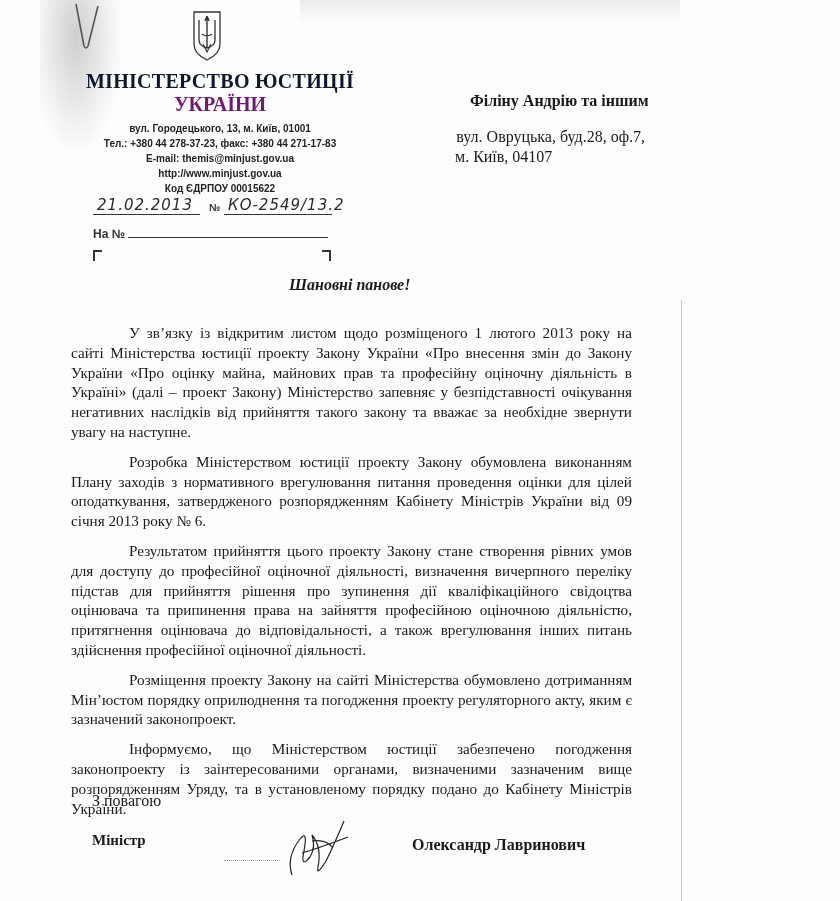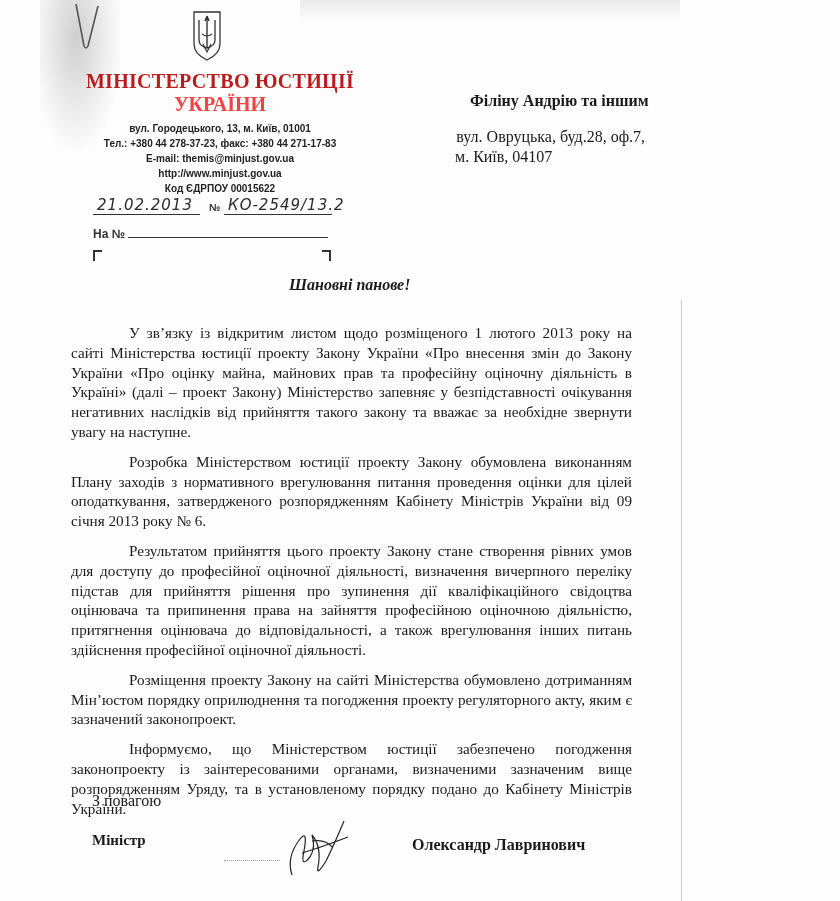--- a/index.html
+++ b/index.html
@@ -21,22 +21,22 @@
     position: absolute; left: 72px; top: 2px; width: 30px; height: 48px;
   }
   .page-edge {
     position: absolute; left: 681px; top: 300px; width: 1px; height: 601px;
     background: #c9c9c9;
   }
   .emblem { position: absolute; left: 192px; top: 8px; width: 30px; height: 54px; }
 
   .lh { position: absolute; left: 80px; width: 280px; text-align: center;
         font-family: "Liberation Sans", "DejaVu Sans", sans-serif; font-weight: bold; }
-  .lh-title { top: 70px; font-family: "Liberation Serif", serif; font-size: 20px; letter-spacing: 0.3px; line-height: 22px; color: #b91c1c; }
-  .lh-title2 { top: 93px; font-family: "Liberation Serif", serif; font-size: 20px; line-height: 22px; color: #ef4444; }
+  .lh-title { top: 70px; font-family: "Liberation Serif", serif; font-size: 20px; letter-spacing: 0.3px; line-height: 22px; color: #0f172a; }
+  .lh-title2 { top: 93px; font-family: "Liberation Serif", serif; font-size: 20px; line-height: 22px; color: #701a75; }
   .lh-small { font-size: 10px; line-height: 15px; color: #222; }
   .lh-addr { top: 121px; }
   .lh-tel { top: 136px; }
   .lh-mail { top: 151px; }
   .lh-web { top: 166px; }
   .lh-code { top: 181px; }
 
   .hand { font-family: "DejaVu Sans", sans-serif; font-style: italic; color: #2a2a2a; font-size: 15px; letter-spacing: 1px; }
   .date-val { position: absolute; left: 96px; top: 196px; width: 98px; text-align: center; }
   .date-line { position: absolute; left: 93px; top: 214px; width: 107px; height: 1px; background: #333; }

